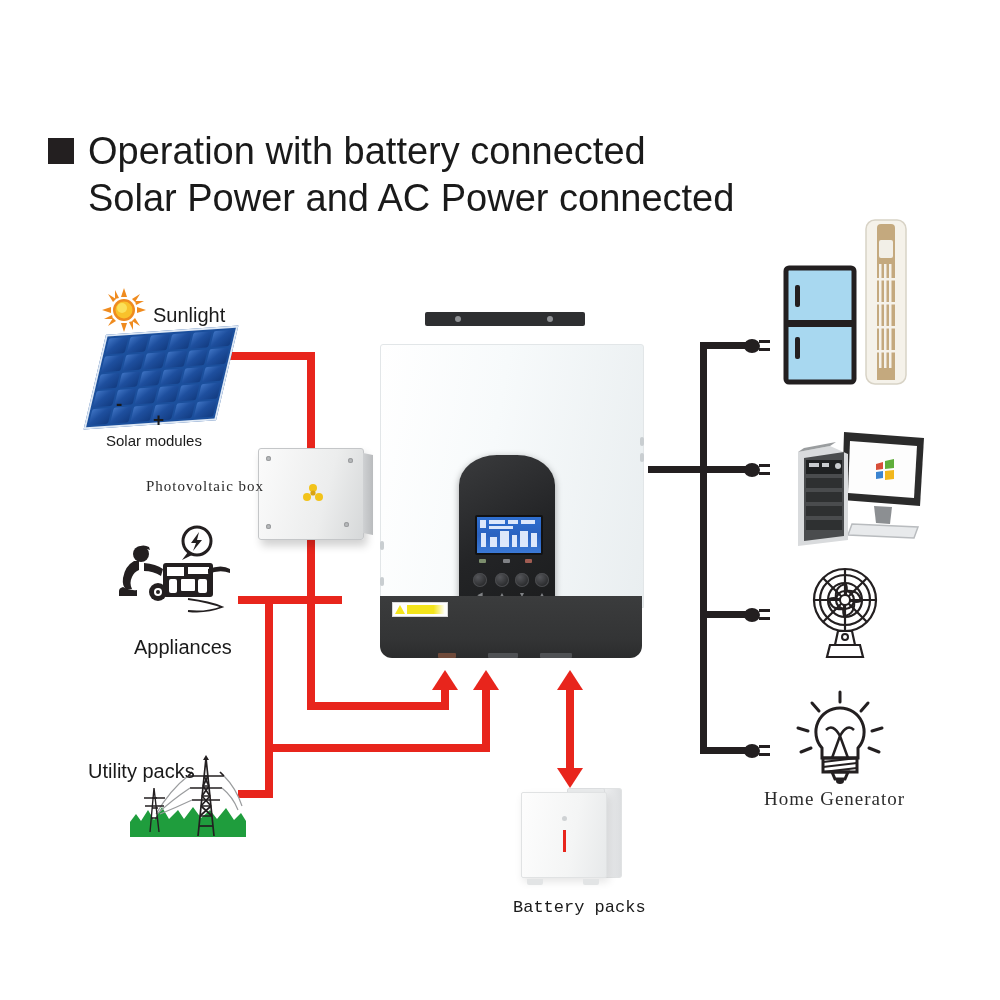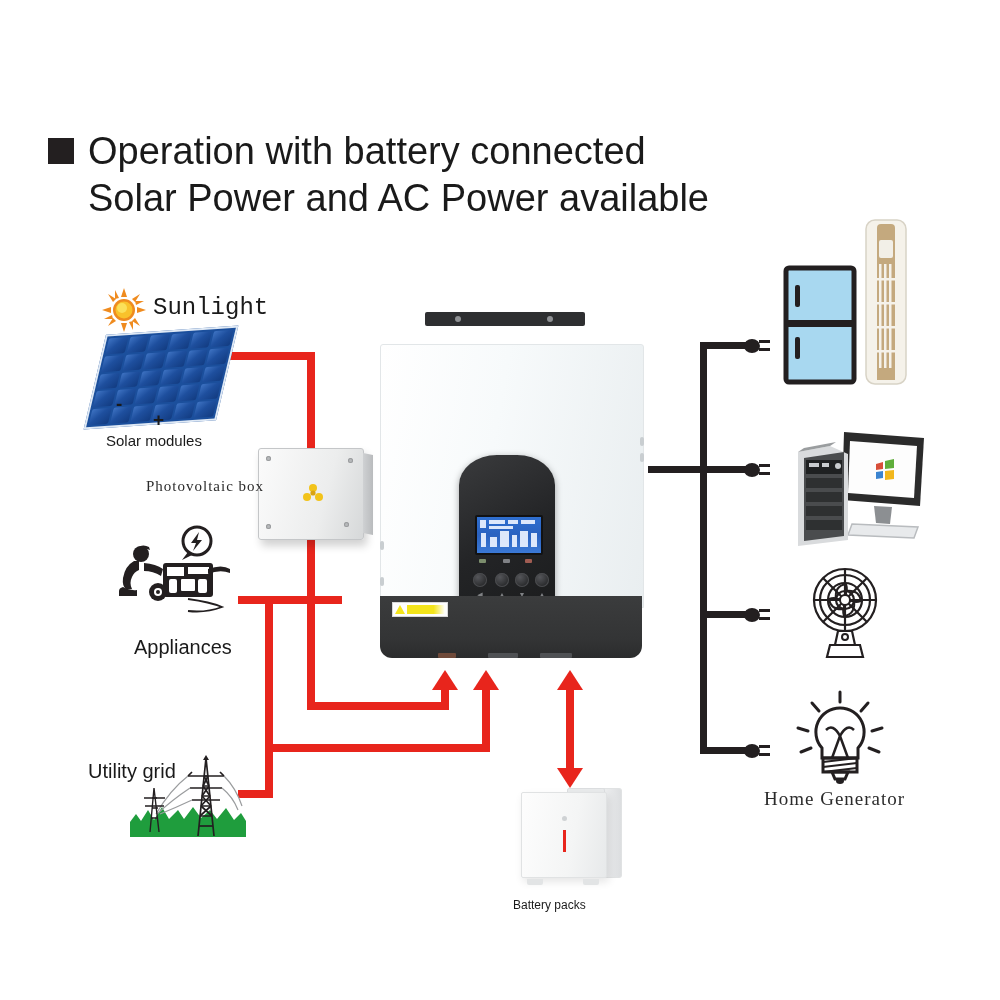--- a/index.html
+++ b/index.html
@@ -354,21 +354,21 @@
   #bulb { position: absolute; left: 790px; top: 688px; width: 100px; height: 100px; }
 </style>
 </head>
 <body>
 
 <div id="stage">
 
   <div id="title-block">
     <div id="title-bullet"></div>
     <div class="title-line" id="title-line1">Operation with battery connected</div>
-    <div class="title-line" id="title-line2">Solar Power and AC Power available</div>
+    <div class="title-line" id="title-line2">Solar Power and AC Power connected</div>
   </div>
 
   <div class="wire-red" style="left:210px; top:352px; width:105px; height:8px;"></div>
 
   <div class="wire-red" style="left:307px; top:352px; width:8px; height:96px;"></div>
 
   <div class="wire-red" style="left:307px; top:540px; width:8px; height:170px;"></div>
 
   <div class="wire-red" style="left:307px; top:702px; width:142px; height:8px;"></div>
 
@@ -443,21 +443,21 @@
         <path d="M13 2 L17 10 L13 11 Z"></path>
         <path d="M31 42 L27 34 L31 33 Z"></path>
         <path d="M2 31 L10 27 L11 31 Z"></path>
         <path d="M42 13 L34 17 L33 13 Z"></path>
       </g>
       <circle cx="22" cy="22" r="11" fill="#ef8b1f"></circle>
       <circle cx="22" cy="22" r="8.5" fill="#f9c22b"></circle>
       <circle cx="20" cy="20" r="5" fill="#fbe05a"></circle>
     </svg>
   </div>
-  <div class="label-sans" style="left:153px; top:294px; font-size:24px;font-family:Liberation Mono, monospace;">Sunlight</div>
+  <div class="label-sans" style="left:153px; top:304px; font-size:20px;">Sunlight</div>
 
   <div id="solar-panel">
     <div class="pv-grid">
       <div class="cell"></div>
         <div class="cell"></div>
         <div class="cell"></div>
         <div class="cell"></div>
         <div class="cell"></div>
         <div class="cell"></div>
       <div class="cell"></div>
@@ -563,21 +563,21 @@
         <path d="M94 38 q11 9 16 22"></path>
       </g>
 
       <g fill="none" stroke="#231f20" stroke-width="1.4">
         <path d="M26 38 L22 82 M26 38 L31 82"></path>
         <path d="M23 68 L30 68 M24 58 L30 58 M24 48 L29 48"></path>
         <path d="M16 48 L37 48 M17 56 L36 56"></path>
       </g>
     </svg>
   </div>
-  <div class="label-sans" style="left:88px; top:760px; font-size:20px;">Utility grid</div>
+  <div class="label-sans" style="left:88px; top:760px; font-size:20px;">Utility packs</div>
 
   <div id="inv-bracket">
     <div class="bracket-hole" style="left:30px;"></div>
     <div class="bracket-hole" style="left:122px;"></div>
   </div>
   <div id="inverter">
     <div id="inv-body">
 
       <div class="inv-vent" style="left:-1px; top:196px;"></div>
       <div class="inv-vent" style="left:-1px; top:232px;"></div>
@@ -626,21 +626,21 @@
 
   <div id="battery">
     <div class="sideb"></div>
     <div class="topcap"></div>
     <div class="bodyb"></div>
     <div class="dot"></div>
     <div class="redslot"></div>
     <div class="foot" style="left:6px;"></div>
     <div class="foot" style="left:62px;"></div>
   </div>
-  <div class="label-sans" style="left:513px; top:898px; font-size:12px;">Battery packs</div>
+  <div class="label-sans" style="left:513px; top:898px; font-size:17px;font-family:Liberation Mono, monospace;">Battery packs</div>
 
   <div id="fridge">
     <svg width="74" height="120" viewBox="0 0 74 120">
       <rect x="3" y="3" width="68" height="114" rx="3" fill="#a8d8f0" stroke="#231f20" stroke-width="5"></rect>
       <rect x="3" y="55" width="68" height="7" fill="#231f20"></rect>
       <rect x="12" y="20" width="5" height="22" rx="2" fill="#231f20"></rect>
       <rect x="12" y="72" width="5" height="22" rx="2" fill="#231f20"></rect>
     </svg>
   </div>
 

